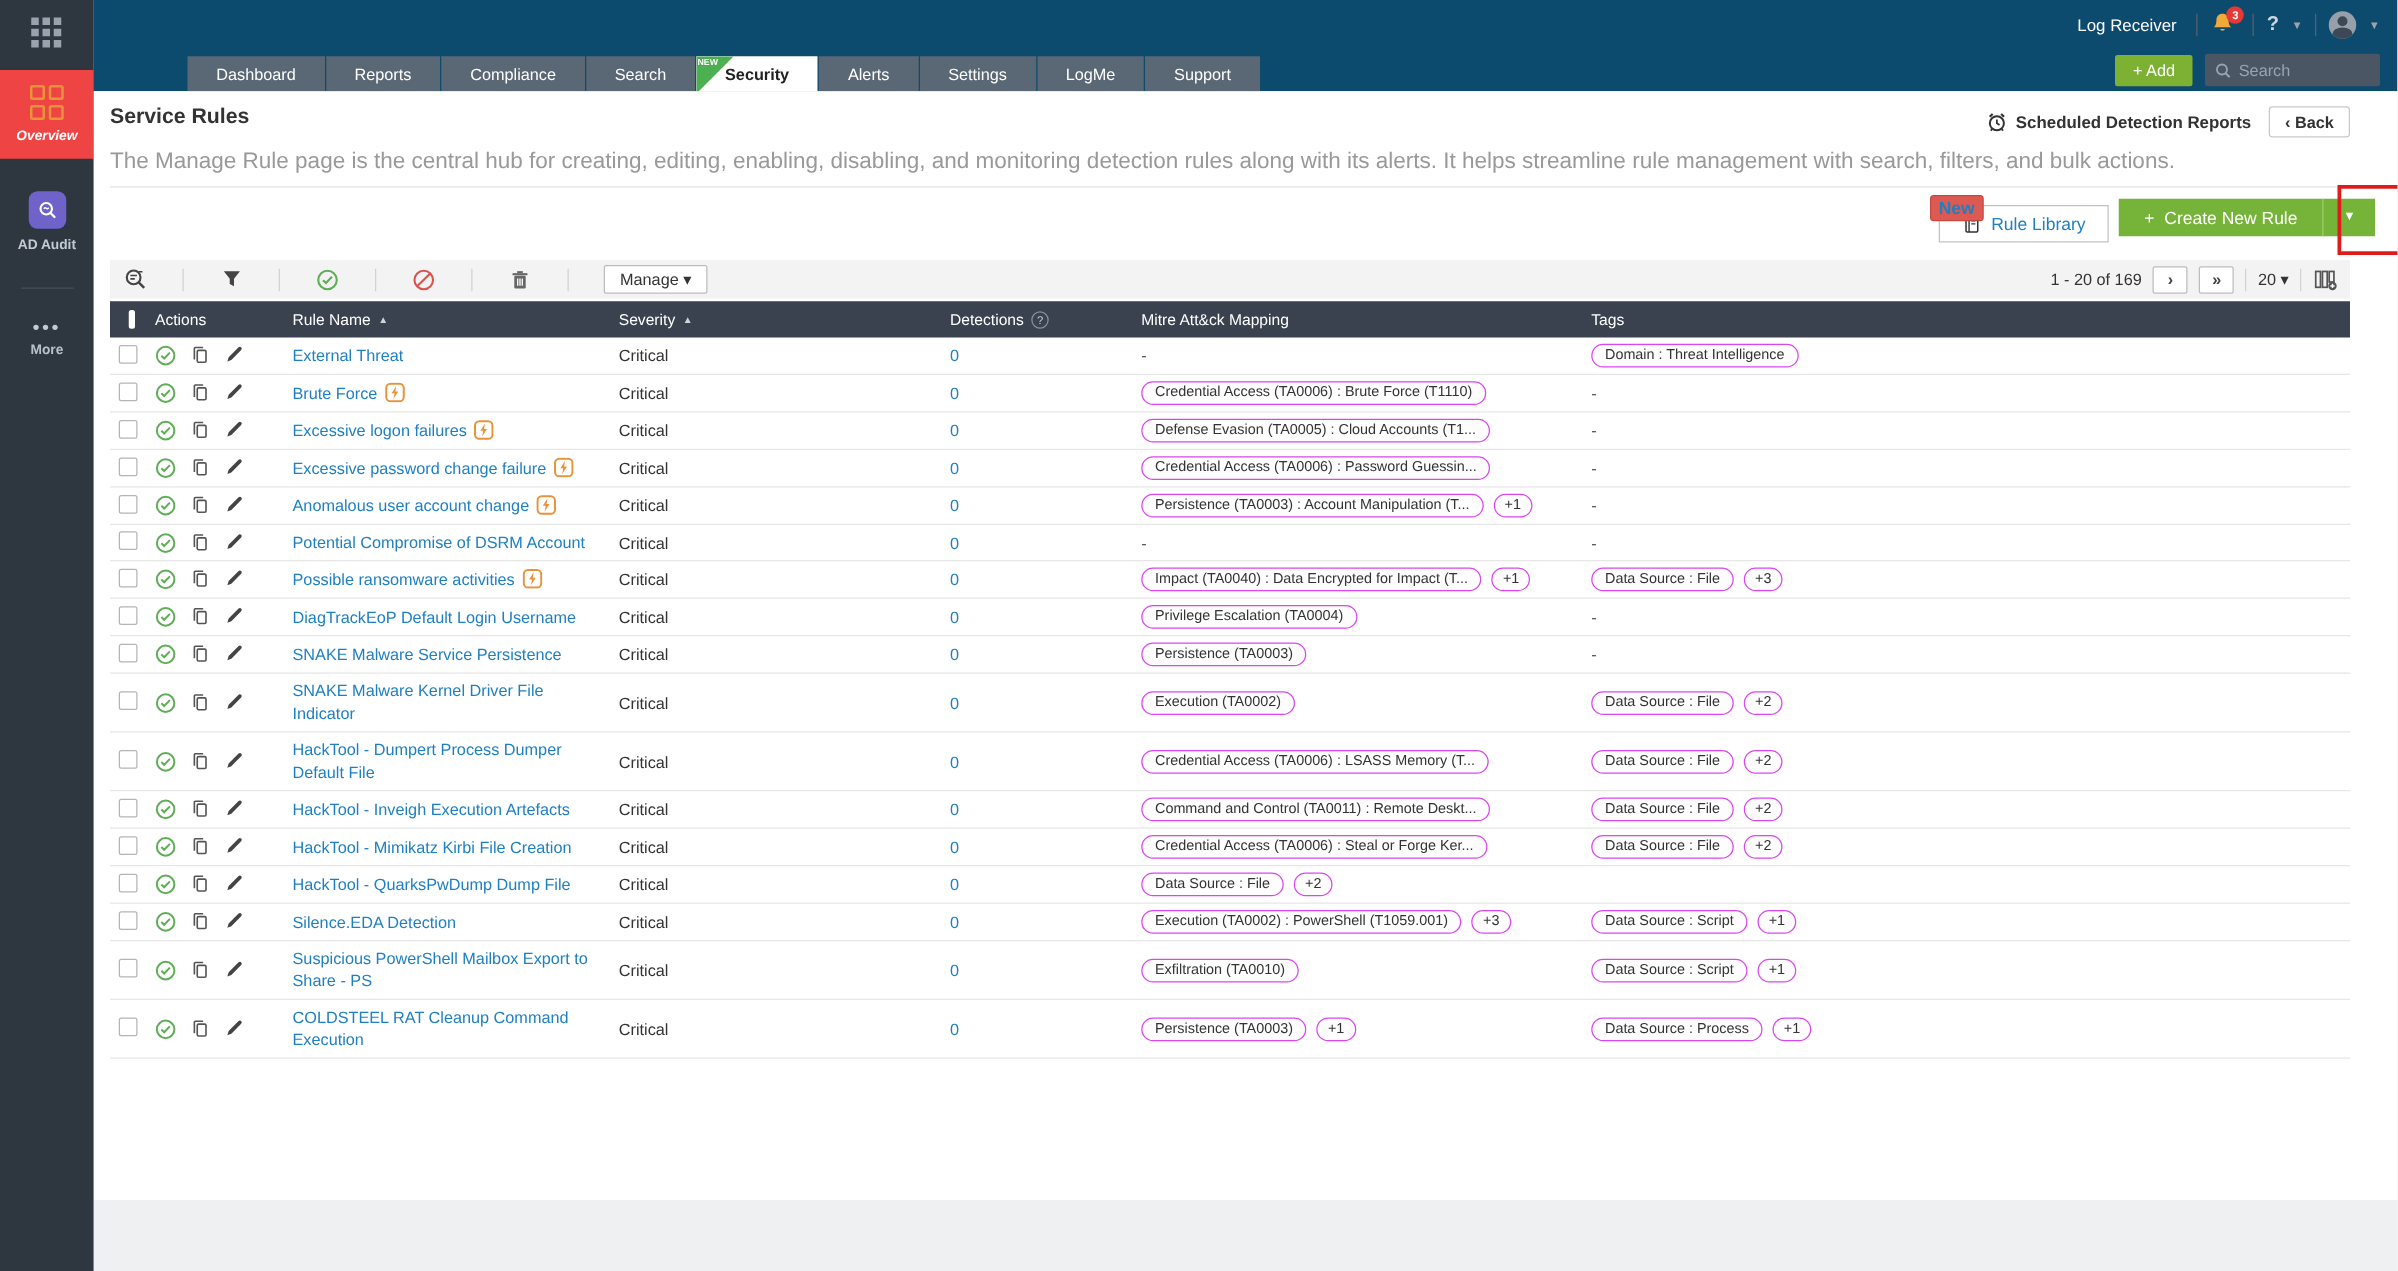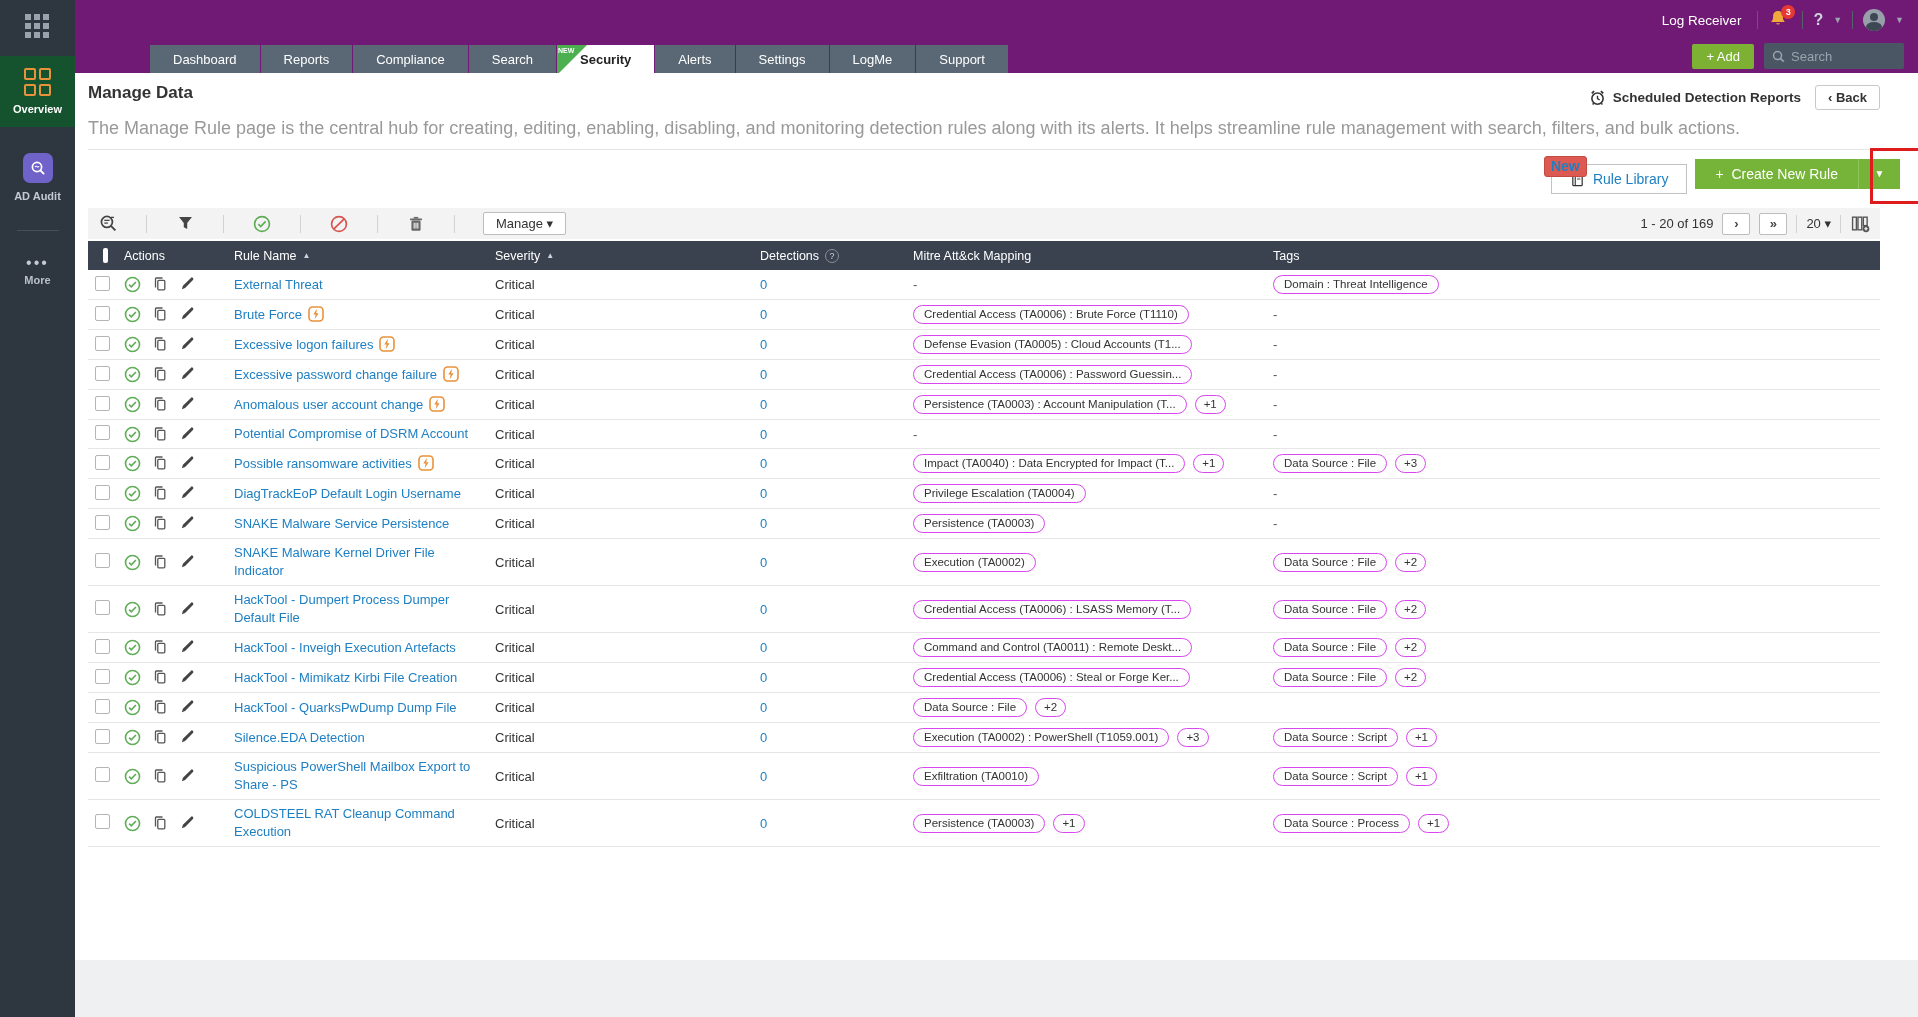--- a/index.html
+++ b/index.html
@@ -5,31 +5,31 @@
   * { margin:0; padding:0; box-sizing:border-box; }
   html,body { width:1918px; height:1017px; overflow:hidden;
     font-family:"Liberation Sans","DejaVu Sans",sans-serif; background:#eef0f2; }
   .app { display:flex; width:100%; height:100%; }
 
   
   .sidebar { width:75px; height:100%; background:#2e3640; flex:0 0 75px; color:#c3cad2; }
   .apps-grid { width:26px; margin:14px auto 18px; display:grid; grid-template-columns:repeat(3,6px); grid-gap:3px; }
   .apps-grid i { width:6px; height:6px; background:#9aa3ad; display:block; }
   .sb-item { text-align:center; padding:12px 0 12px; cursor:pointer; }
-  .sb-item.active { background:#14532d; color:#fff; }
+  .sb-item.active { background:#ef4444; color:#fff;font-style:italic; }
   .sb-label { display:block; font-size:11px; margin-top:7px; font-weight:bold; }
   .ov-icon { width:28px; height:28px; margin:0 auto; display:grid; grid-template-columns:12px 12px; grid-gap:3px; }
   .ov-icon i { width:12px; height:12px; border:2px solid #e8923b; border-radius:2px; display:block; }
   .ad-icon { width:30px; height:30px; margin:0 auto; background:#6f63c9; border-radius:7px; display:flex; align-items:center; justify-content:center; }
   .sb-divider { width:42px; height:1px; background:#454e59; margin:16px auto; }
   .more-dots { font-size:16px; letter-spacing:2px; color:#c3cad2; line-height:8px; }
 
   
   .main { flex:1; display:flex; flex-direction:column; }
-  .topdark { height:73px; background:#701a75; position:relative; flex:0 0 73px; }
+  .topdark { height:73px; background:#0c4a6e; position:relative; flex:0 0 73px; }
   .toprow { height:40px; display:flex; align-items:center; justify-content:flex-end; padding-right:14px; gap:10px; }
   .lr-label { color:#fff; font-size:13.5px; margin-right:6px; }
   .tb-sep { width:1px; height:18px; background:#57616d; }
   .bell-wrap { position:relative; width:24px; height:22px; cursor:pointer; }
   .badge { position:absolute; top:-4px; right:-3px; background:#e53935; color:#fff; border-radius:50%;
            width:14px; height:14px; font-size:9px; display:flex; align-items:center; justify-content:center; font-weight:bold; }
   .help { color:#cfd5dc; font-size:16px; font-weight:bold; cursor:pointer; }
   .caret { color:#9aa4ae; font-size:9px; cursor:pointer; }
   .avatar { width:22px; height:22px; border-radius:50%; background:#97a0aa; position:relative; overflow:hidden; cursor:pointer; }
   .avatar:before { content:""; position:absolute; top:4px; left:7px; width:8px; height:8px; border-radius:50%; background:#3e4854; }
@@ -208,21 +208,21 @@
             </svg>
           <input type="text" placeholder="Search" style="">
         </div>
       </div>
     </div>
 
     <div class="content">
       <div class="annotation-box"></div>
 
       <div class="page-head">
-        <div class="page-title">Manage Data</div>
+        <div class="page-title">Service Rules</div>
         <div class="head-right">
           <div class="sched">
             <svg width="17" height="17" viewBox="0 0 16 16">
                 <circle cx="8" cy="9" r="5.3" fill="none" stroke="#333" stroke-width="1.5"></circle>
                 <path d="M8 6.3V9l2 1.4" fill="none" stroke="#333" stroke-width="1.3"></path>
                 <path d="M2.6 4.2L4.8 2M13.4 4.2L11.2 2" stroke="#333" stroke-width="1.6"></path>
                 <path d="M4.4 13.4L3.4 14.6M11.6 13.4l1 1.2" stroke="#333" stroke-width="1.4"></path>
               </svg>
             <span>Scheduled Detection Reports</span>
           </div>

